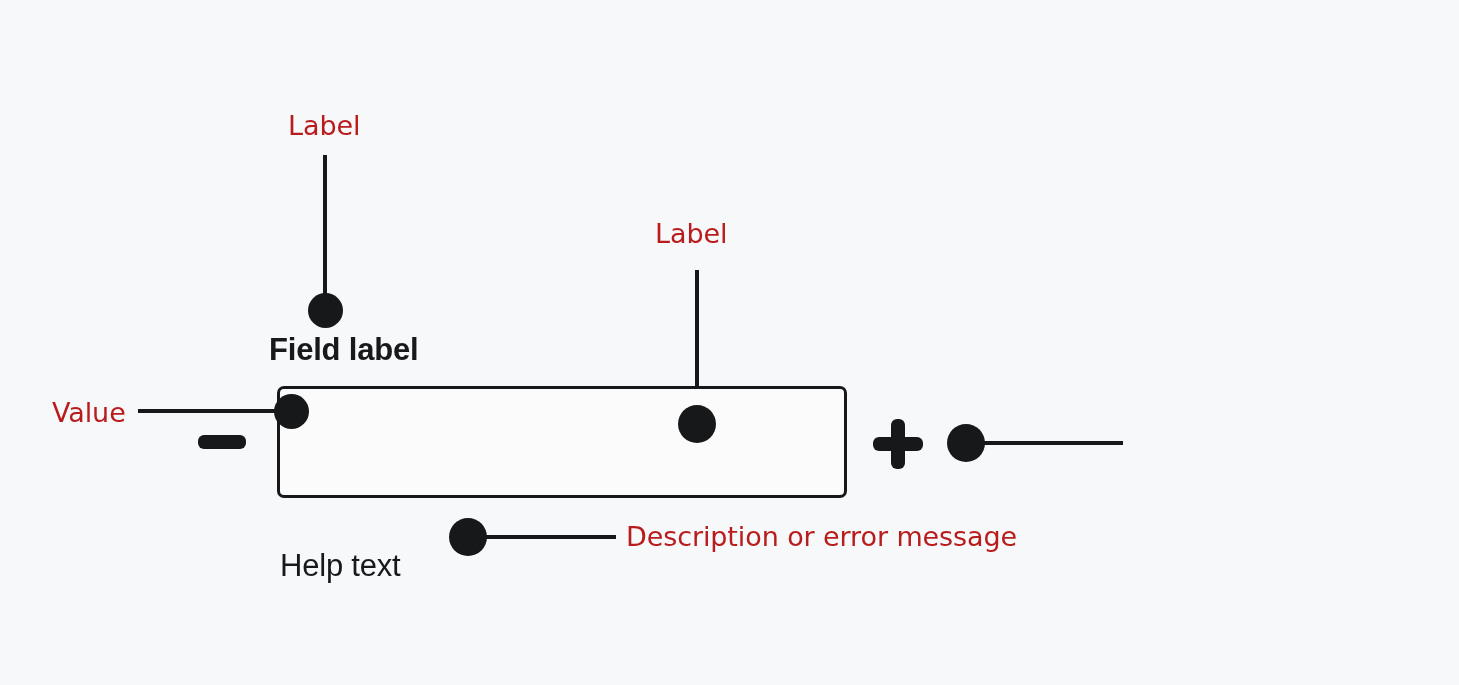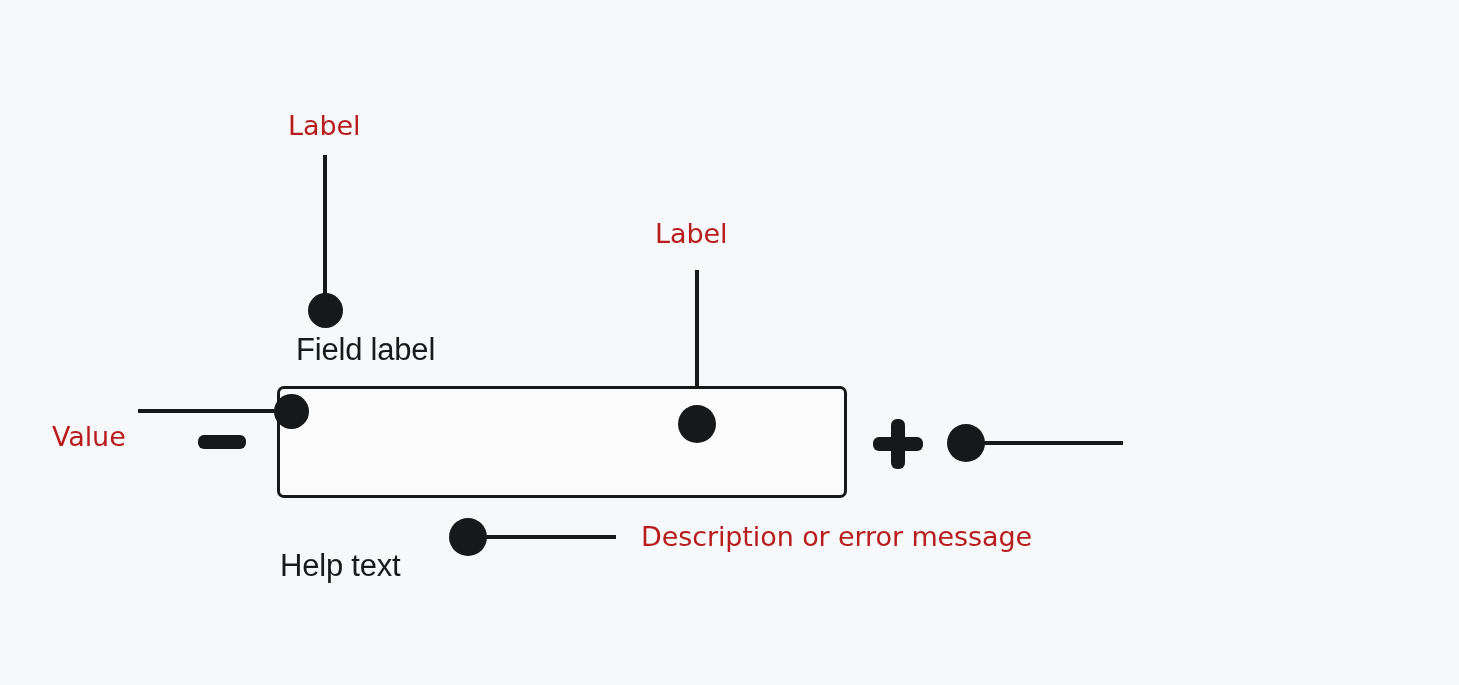--- a/index.html
+++ b/index.html
@@ -86,40 +86,40 @@
 </style>
 </head>
 <body>
 
 <div id="canvas">
 
   <div class="annot" style="left:288px; top:112px;">Label</div>
   <div class="vline" style="left:323px; top:155px; height:156px;"></div>
   <div class="dot" style="left:308px; top:293px; width:35px; height:35px;"></div>
 
-  <div class="field-text" style="left:296px; top:334px;">Field label</div>
+  <div class="field-text" style="left:269px; top:334px;font-weight:bold;">Field label</div>
 
   <div class="annot" style="left:655px; top:220px;">Label</div>
   <div class="vline" style="left:695px; top:270px; height:158px;"></div>
 
   <div id="input-box"></div>
 
   <div class="dot" style="left:678px; top:405px; width:38px; height:38px;"></div>
 
 
-  <div class="annot" style="left:52px; top:399px;margin-top:24px;">Value</div>
+  <div class="annot" style="left:52px; top:399px;">Value</div>
   <div class="hline" style="left:138px; top:409px; width:156px;"></div>
   <div class="dot" style="left:274px; top:394px; width:35px; height:35px;"></div>
 
   <div class="stepper-minus" style="left:198px; top:435px; width:48px; height:14px;"></div>
 
   <div class="plus-h" style="left:873px; top:437px; width:50px; height:14px;"></div>
   <div class="plus-v" style="left:891px; top:419px; width:14px; height:50px;"></div>
 
   <div class="dot" style="left:947px; top:424px; width:38px; height:38px;"></div>
   <div class="hline" style="left:980px; top:441px; width:143px;"></div>
 
   <div class="field-text" style="left:280px; top:550px;">Help text</div>
   <div class="dot" style="left:449px; top:518px; width:38px; height:38px;"></div>
   <div class="hline" style="left:482px; top:535px; width:134px;"></div>
-  <div class="annot" style="left:641px; top:523px;">Description or error message</div>
+  <div class="annot" style="left:626px; top:523px;">Description or error message</div>
 
 </div>
 
 </body></html>

